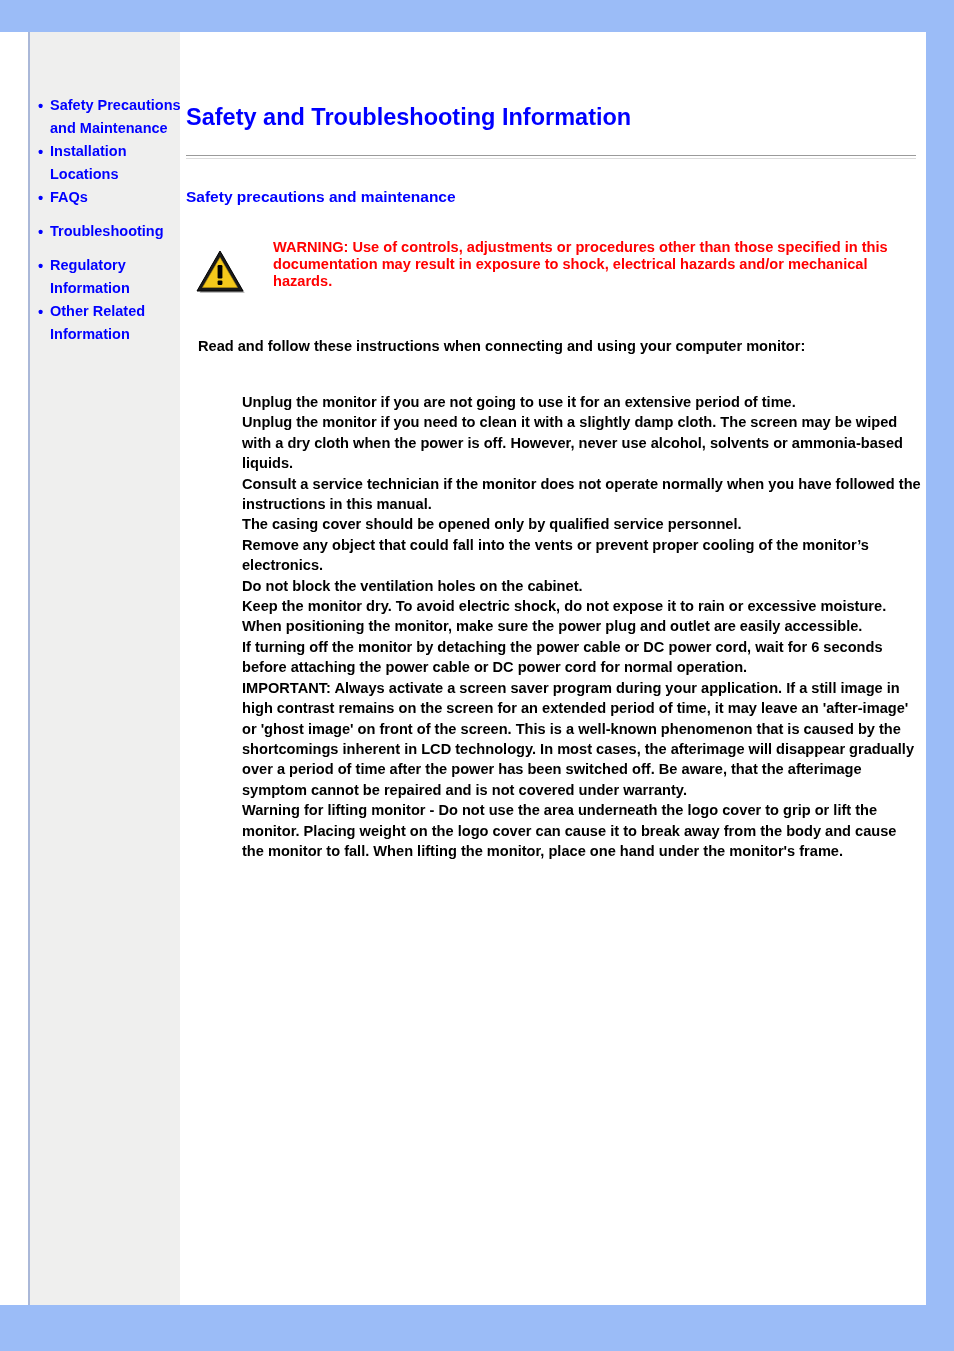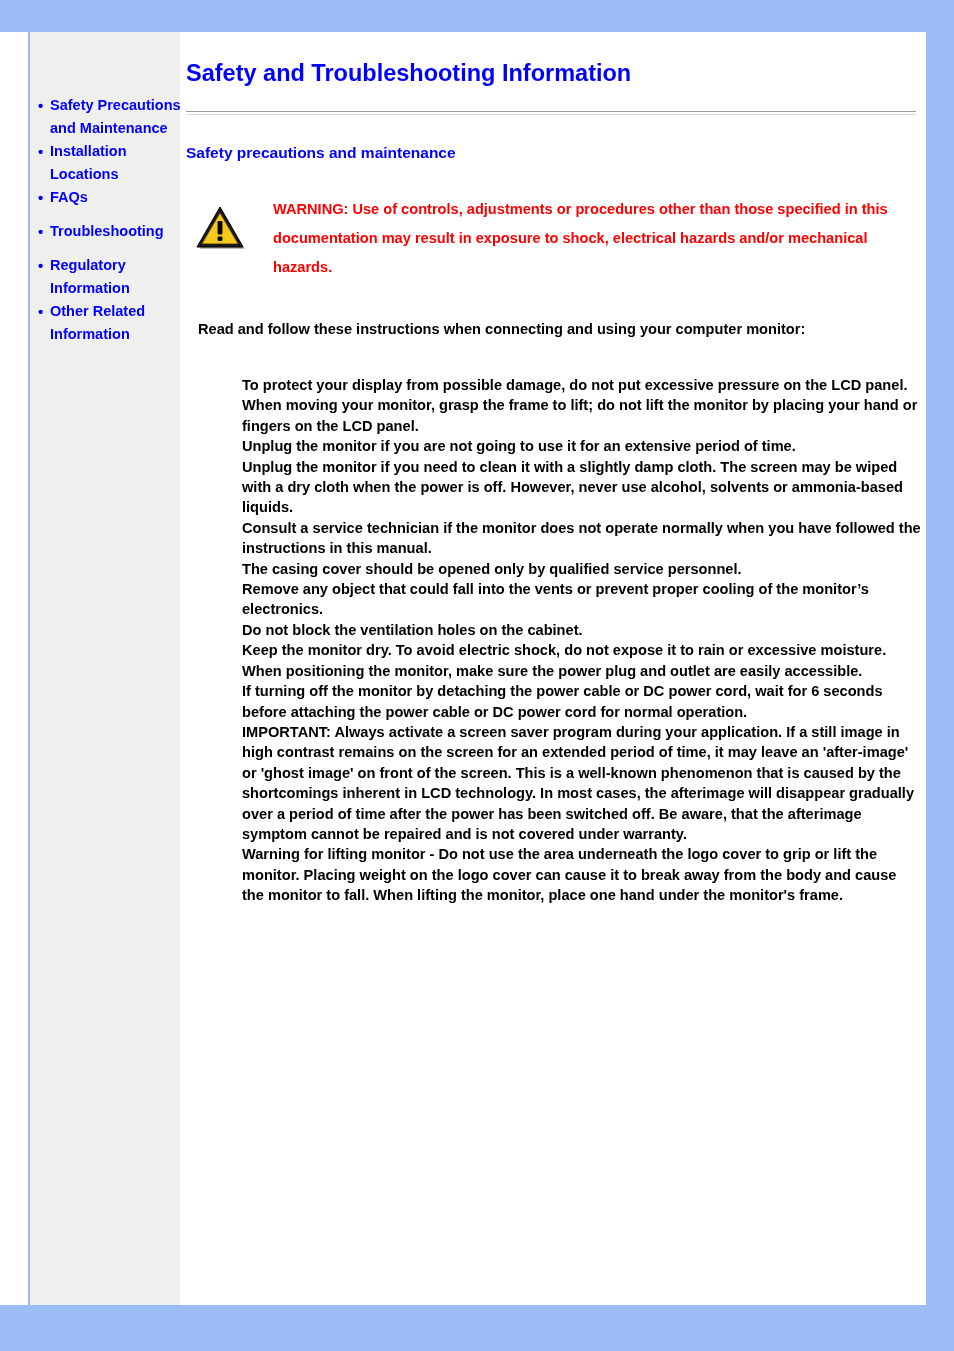--- a/index.html
+++ b/index.html
@@ -72,21 +72,21 @@
   
   #content {
     position: absolute;
     left: 186px;
     top: 32px;
     width: 736px;
   }
 
   #page-title {
     margin: 0;
-    padding-top: 27px;
+    padding-top: 71px;
     color: #0000ff;
     font-size: 23.5px;
     font-weight: bold;
     letter-spacing: 0px;
     line-height: 28px;
   }
 
   #title-rule {
     margin: 24px 0 0 0;
     width: 730px;
@@ -117,21 +117,21 @@
     width: 62px;
     padding-left: 9px;
     padding-top: 12px;
     box-sizing: border-box;
   }
   #warning-text {
     flex: 1 1 auto;
     color: #ff0000;
     font-size: 14.6px;
     font-weight: bold;
-    line-height: 29px;
+    line-height: 17px;
     padding-left: 25px;
     padding-top: 2px;
   }
 
   
   #intro-line {
     margin: 12px;
     padding-top: 24px;
     color: #000000;
     font-size: 14.6px;
@@ -193,21 +193,20 @@
           <rect x="20.6" y="30.4" width="4.8" height="4.6" rx="1.2" fill="#000000"></rect>
         </g>
       </svg>
     </div>
     <div id="warning-text">WARNING: Use of controls, adjustments or procedures other than those specified in this documentation may result in exposure to shock, electrical hazards and/or mechanical hazards.</div>
   </div>
 
   <p id="intro-line">Read and follow these instructions when connecting and using your computer monitor:</p>
 
   <ul id="instruction-list">
-      <li>To protect your display from possible damage, do not put excessive pressure on the LCD panel. When moving your monitor, grasp the frame to lift; do not lift the monitor by placing your hand or fingers on the LCD panel.</li>
       <li>Unplug the monitor if you are not going to use it for an extensive period of time.</li>
       <li>Unplug the monitor if you need to clean it with a slightly damp cloth. The screen may be wiped with a dry cloth when the power is off. However, never use alcohol, solvents or ammonia-based liquids.</li>
       <li>Consult a service technician if the monitor does not operate normally when you have followed the instructions in this manual.</li>
       <li>The casing cover should be opened only by qualified service personnel.</li>
       <li>Remove any object that could fall into the vents or prevent proper cooling of the monitor’s electronics.</li>
       <li>Do not block the ventilation holes on the cabinet.</li>
       <li>Keep the monitor dry. To avoid electric shock, do not expose it to rain or excessive moisture.</li>
       <li>When positioning the monitor, make sure the power plug and outlet are easily accessible.</li>
       <li>If turning off the monitor by detaching the power cable or DC power cord, wait for 6 seconds before attaching the power cable or DC power cord for normal operation.</li>
       <li>IMPORTANT: Always activate a screen saver program during your application. If a still image in high contrast remains on the screen for an extended period of time, it may leave an 'after-image' or 'ghost image' on front of the screen. This is a well-known phenomenon that is caused by the shortcomings inherent in LCD technology. In most cases, the afterimage will disappear gradually over a period of time after the power has been switched off. Be aware, that the afterimage symptom cannot be repaired and is not covered under warranty.</li>

